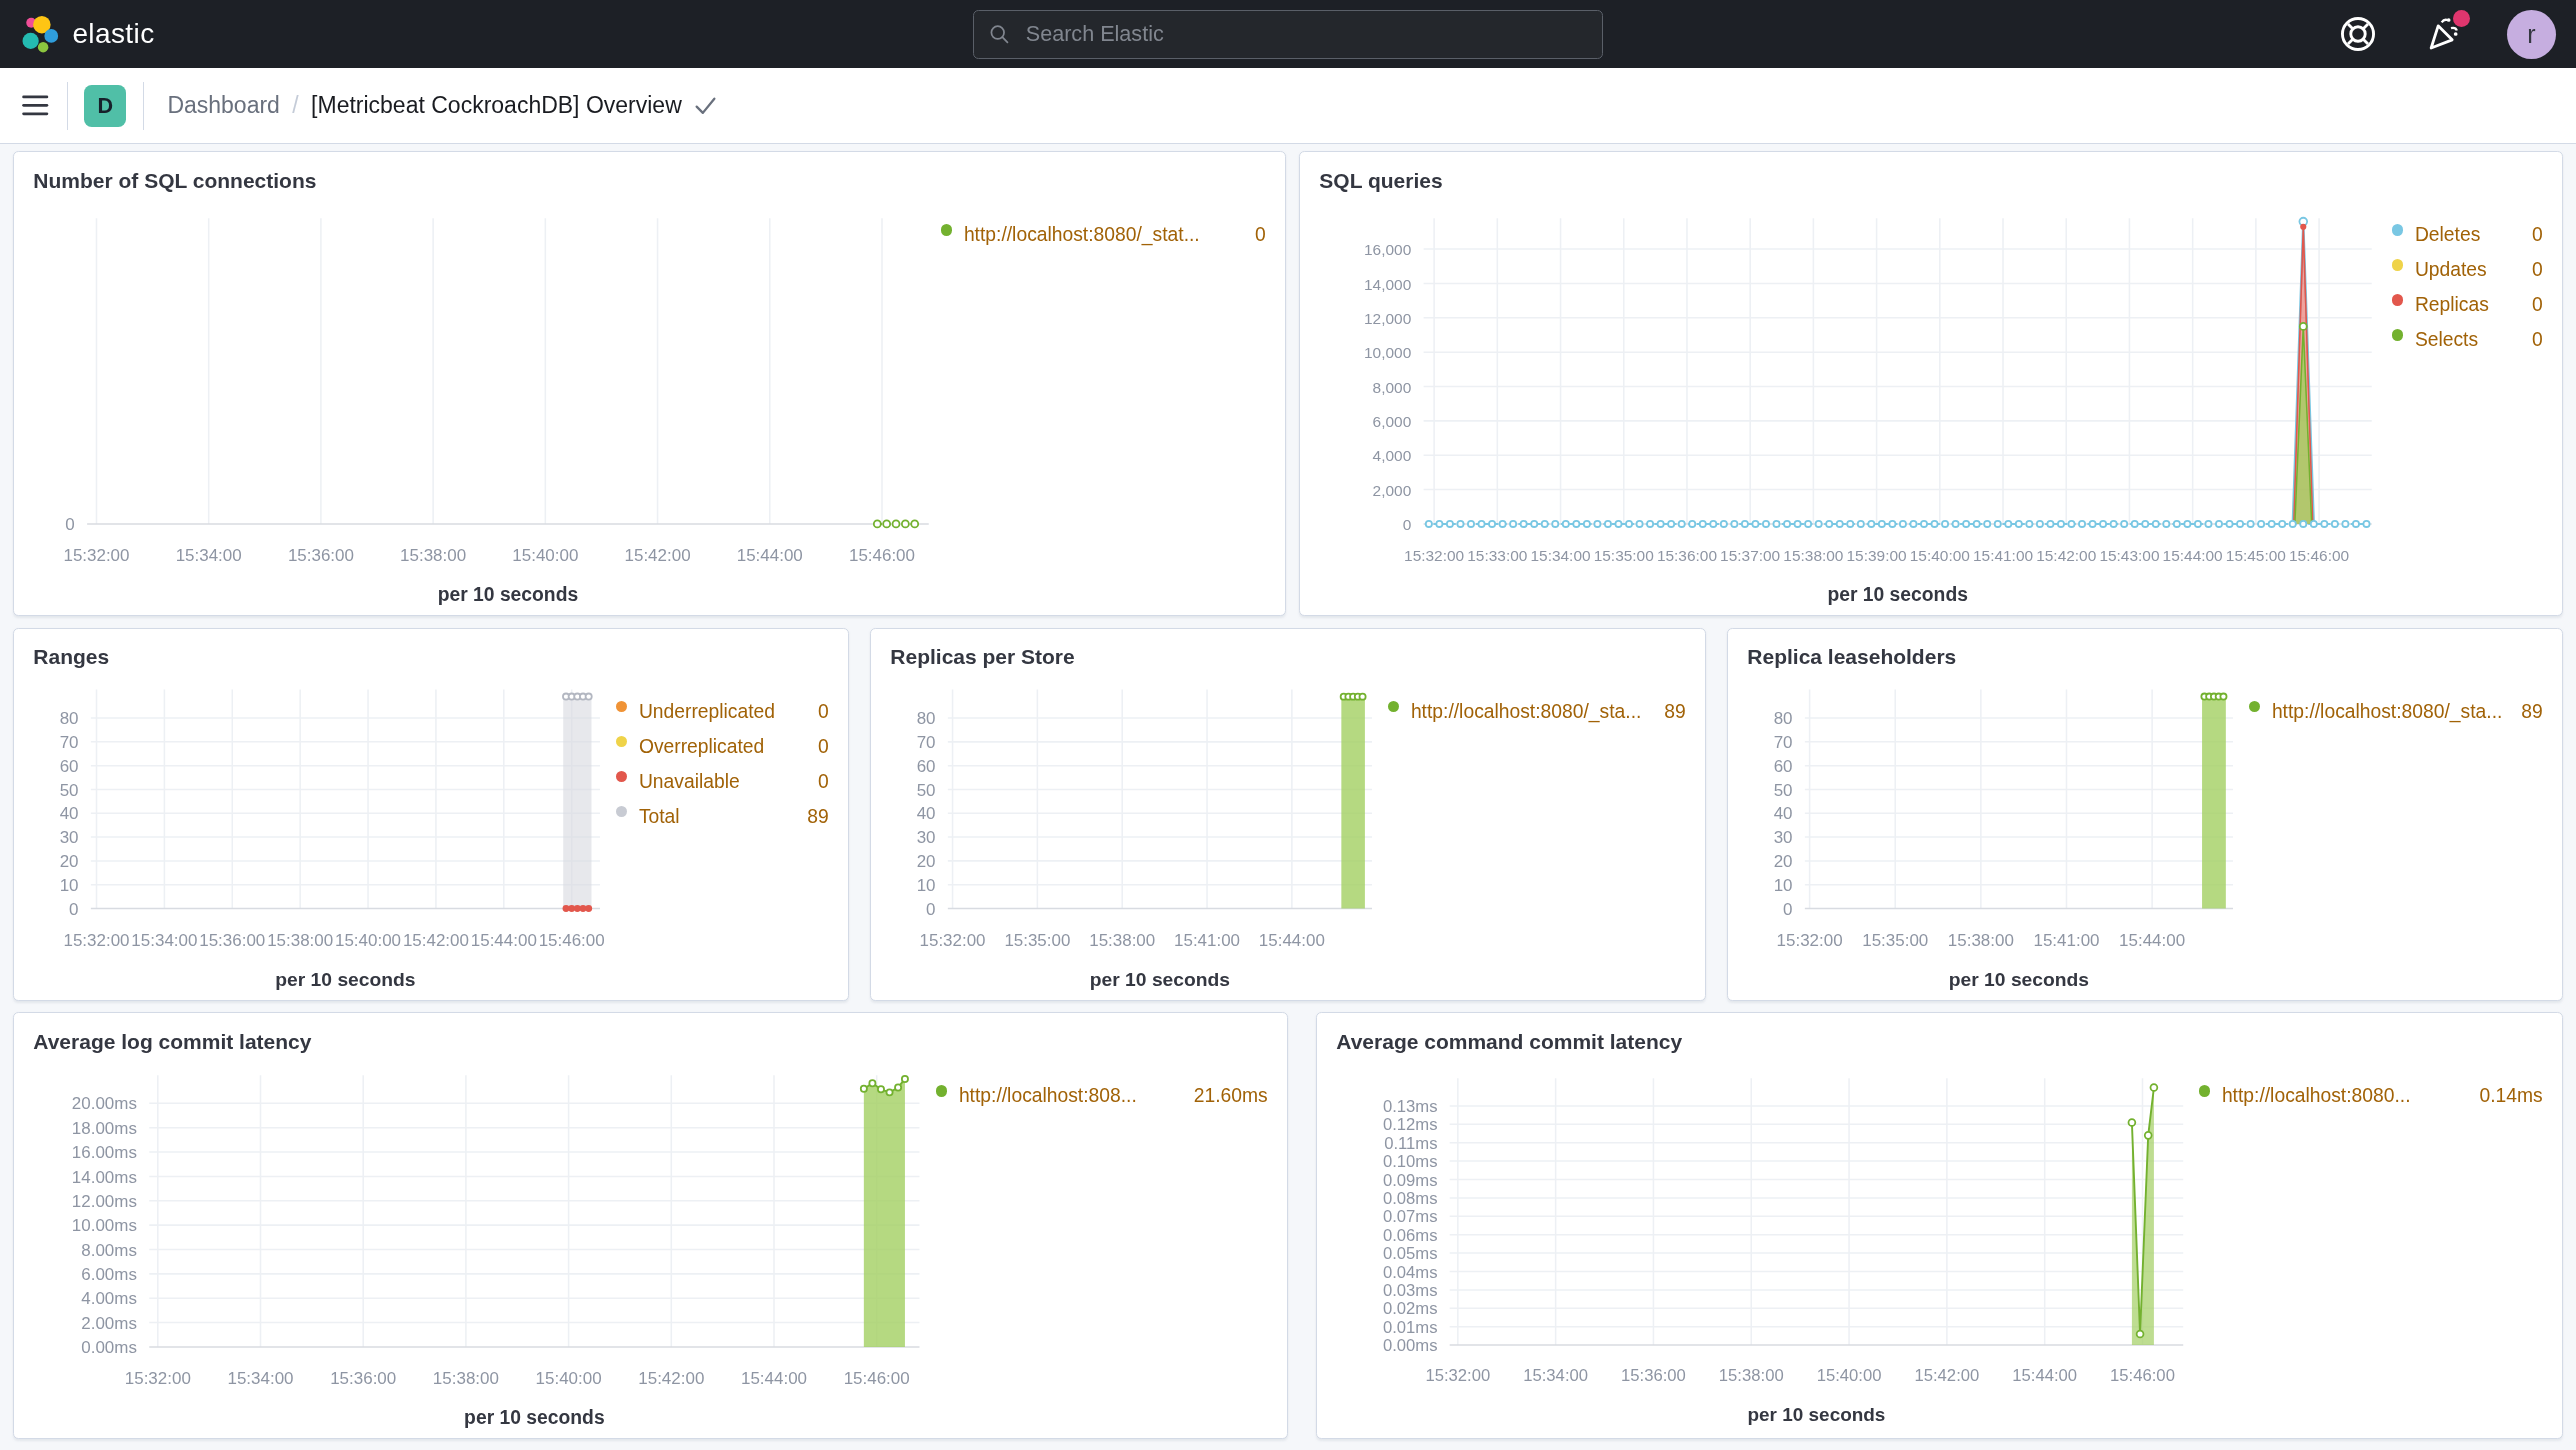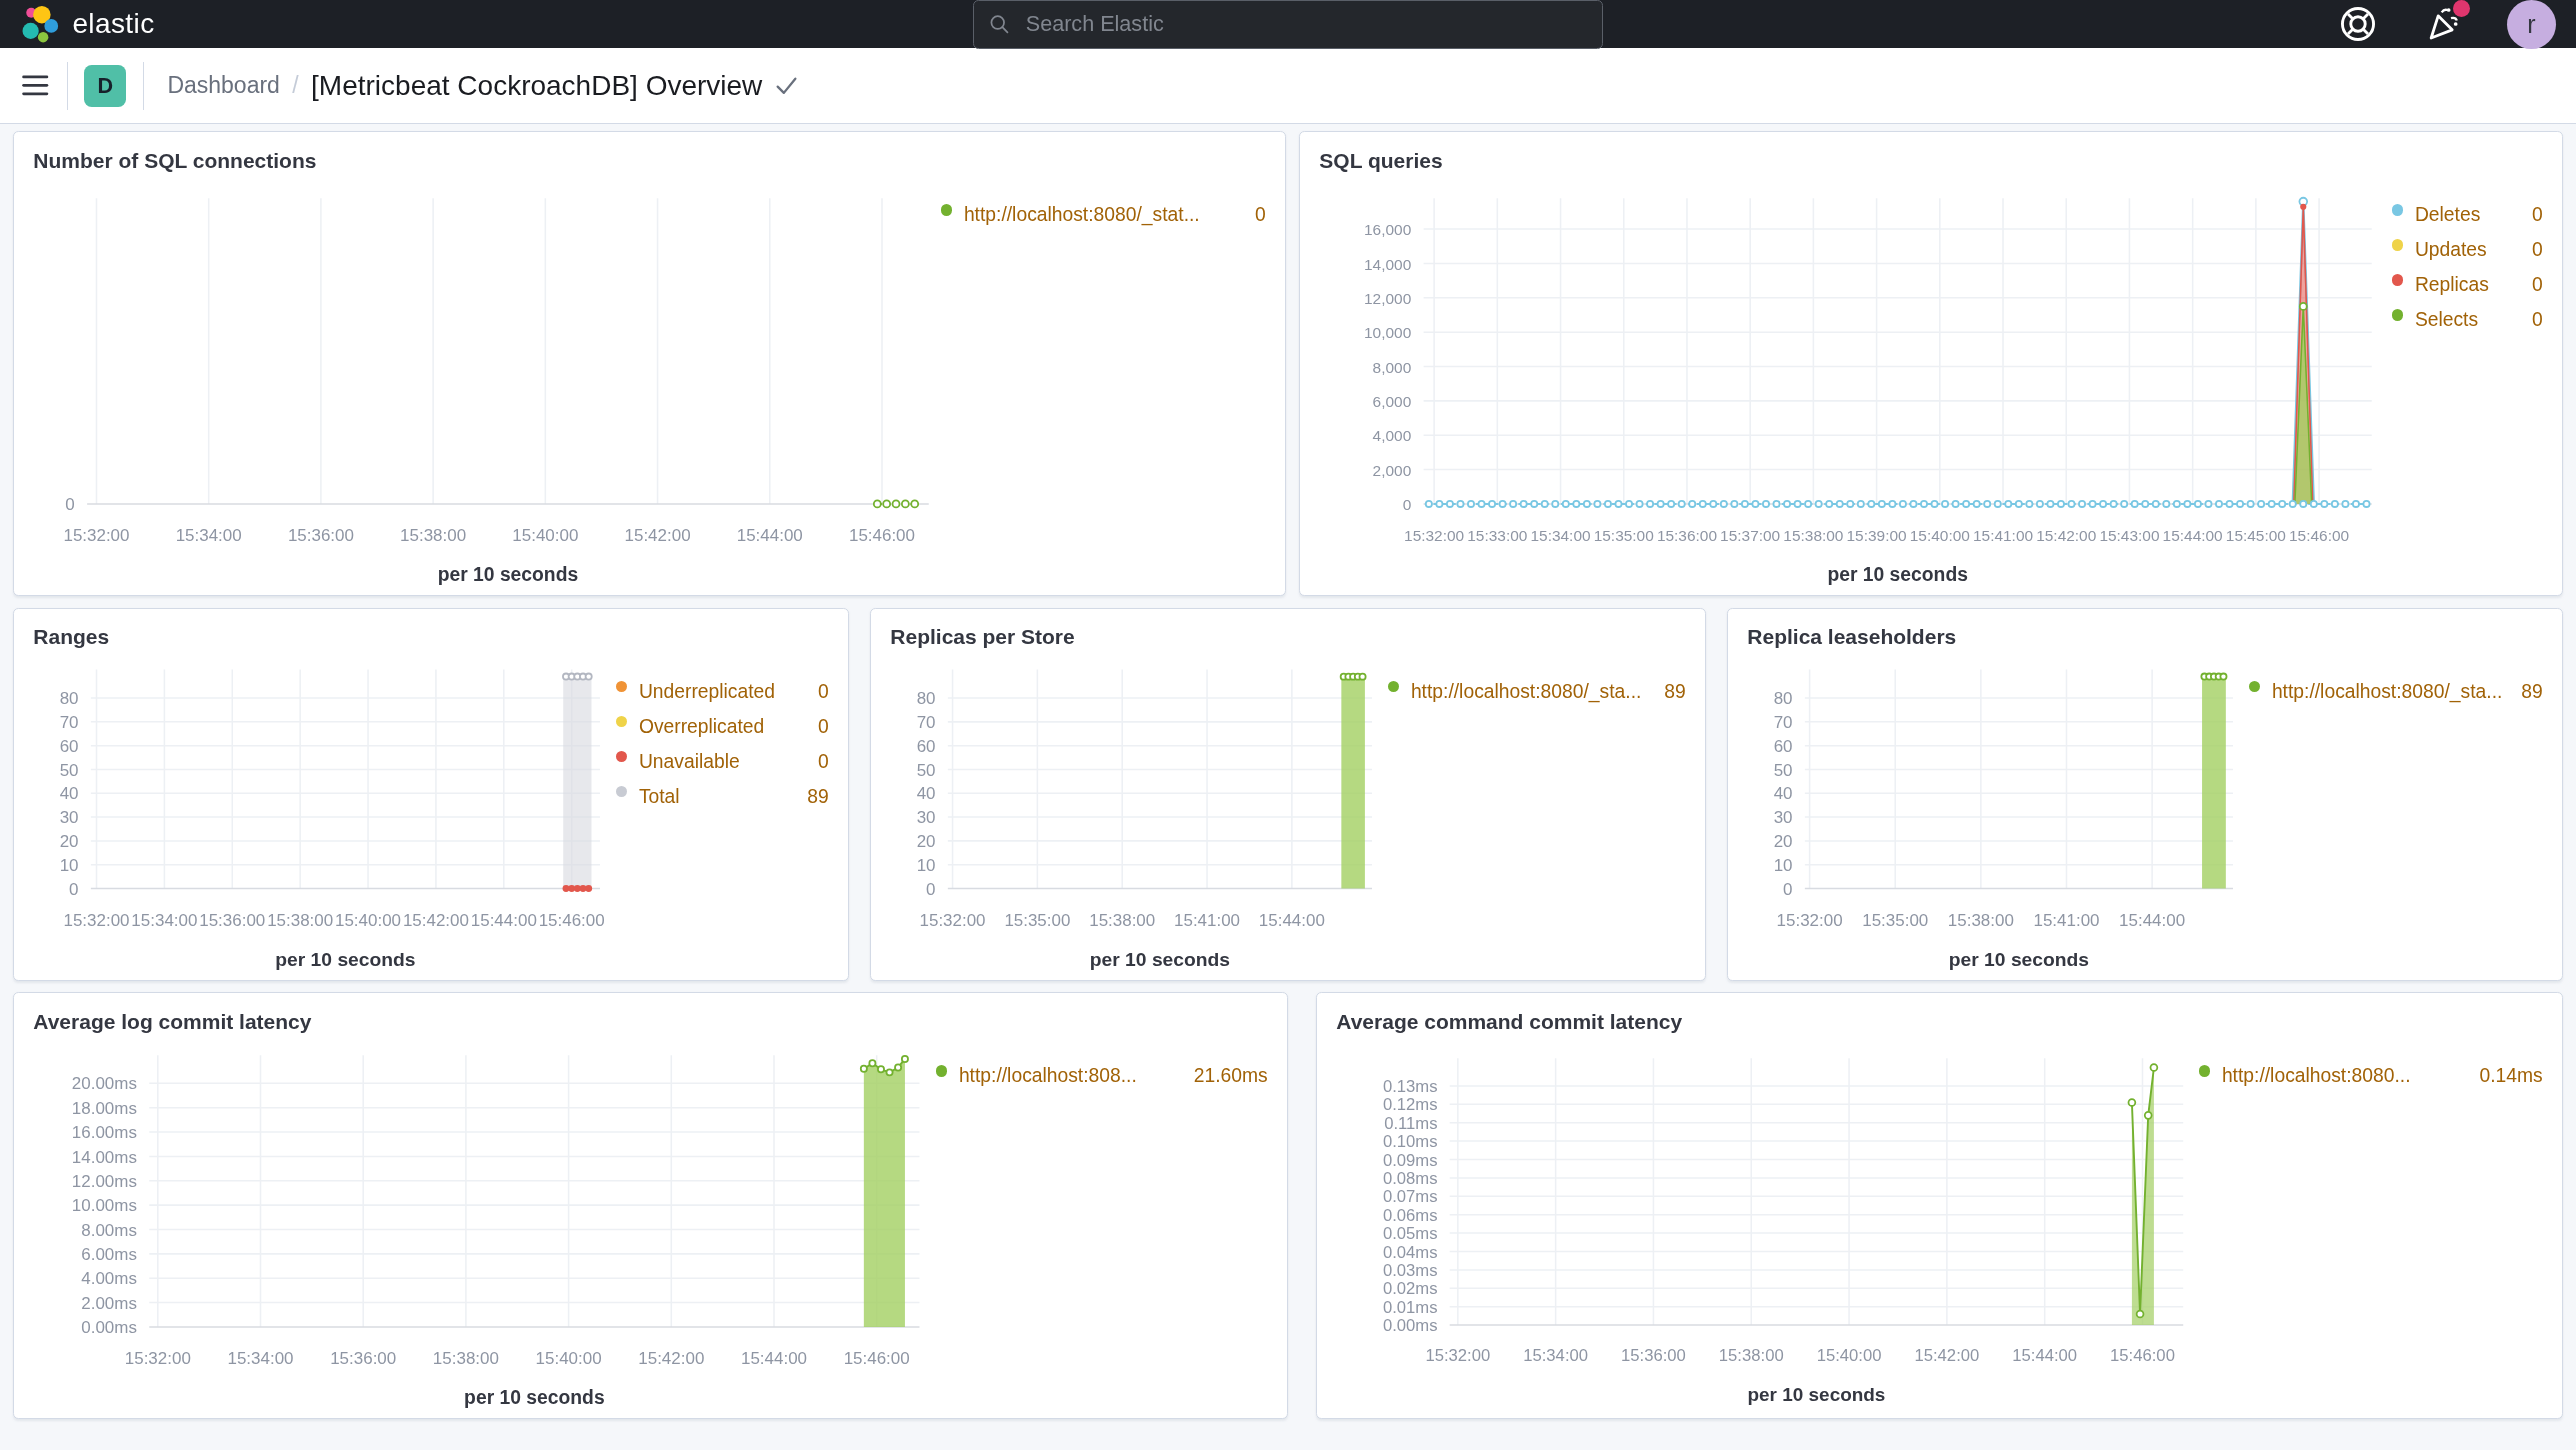--- a/index.html
+++ b/index.html
@@ -1,39 +1,39 @@
 <!DOCTYPE html>
 <html style="font-size:12.4px"><head>
 <meta charset="utf-8">
 <style>
   html,body{margin:0;padding:0;width:2576px;height:1451px;overflow:hidden;
     font-family:"Liberation Sans","DejaVu Sans",sans-serif;background:#f5f7fa;}
   
-  .hdr{height:48px;background:#1d2026;display:flex;align-items:center;padding:0 20px;box-sizing:border-box;}
+  .hdr{height:68px;background:#1d2026;display:flex;align-items:center;padding:0 20px;box-sizing:border-box;}
   .logo{display:flex;align-items:center;gap:12.4px;width:309px;}
   .logo-text{color:#fff;font-size:28px;font-weight:500;letter-spacing:0.4px;}
   .search-box{flex:0 0 630px;margin:0 auto;height:49px;border:0.8px solid #5a5f68;border-radius:5.4px;
     display:flex;align-items:center;padding:0 14px;box-sizing:border-box;background:rgba(255,255,255,0.03);}
   .search-box input{background:transparent;border:none;outline:none;color:#ef4444;font-size:21.6px;width:100%;
     font-family:inherit;}
   .search-box input::placeholder{color:#81868f;}
   .hdr-icons{width:309px;display:flex;justify-content:flex-end;align-items:center;gap:40px;}
   .icon-btn{width:46px;height:46px;display:flex;align-items:center;justify-content:center;position:relative;cursor:pointer;}
   .notif-dot{position:absolute;top:-1.5px;right:-3.1px;width:17px;height:17px;border-radius:50%;background:#e0366e;}
   .avatar{width:49px;height:49px;border-radius:50%;background:#c6aee0;display:flex;align-items:center;justify-content:center;
     color:#343741;font-size:25px;}
   
   .nav{height:76px;background:#fff;border-bottom:0.8px solid #d3dae6;display:flex;align-items:center;
     padding:0 21.6px;box-sizing:border-box;}
   .vdiv{width:0.8px;height:48px;background:#d3dae6;margin:0 17px;}
   .space-badge{width:42px;height:42px;border-radius:7.7px;background:#50bfa7;display:flex;align-items:center;
     justify-content:center;font-size:21.6px;font-weight:700;color:#17202a;}
   .crumb-root{color:#69707d;font-size:23px;margin-left:6.2px;cursor:pointer;}
   .crumb-sep{color:#c5ccd8;font-size:23px;margin:0 12.4px;}
-  .crumb-cur{color:#1a1c21;font-size:28px;font-weight:500;}
+  .crumb-cur{color:#1a1c21;font-size:23px;font-weight:500;}
   .crumb-check{margin-left:12.4px;display:inline-flex;}
   .nav-right{margin-left:auto;display:flex;align-items:center;gap:45px;}
   .nav-link{color:#006bb4;font-size:23px;font-weight:500;cursor:pointer;white-space:nowrap;}
   .edit-btn{display:flex;align-items:center;gap:10.8px;height:56px;padding:0 28px;border:1.2px solid #006bb4;
     border-radius:6.2px;color:#006bb4;font-size:23px;font-weight:500;cursor:pointer;background:#fff;}
   
   .main{padding:7px 13px 4px;display:flex;flex-direction:column;gap:11.6px;box-sizing:border-box;}
   .row{display:flex;}
   .row1{height:465px;gap:13px;}
   .row2{height:373px;gap:21px;}

